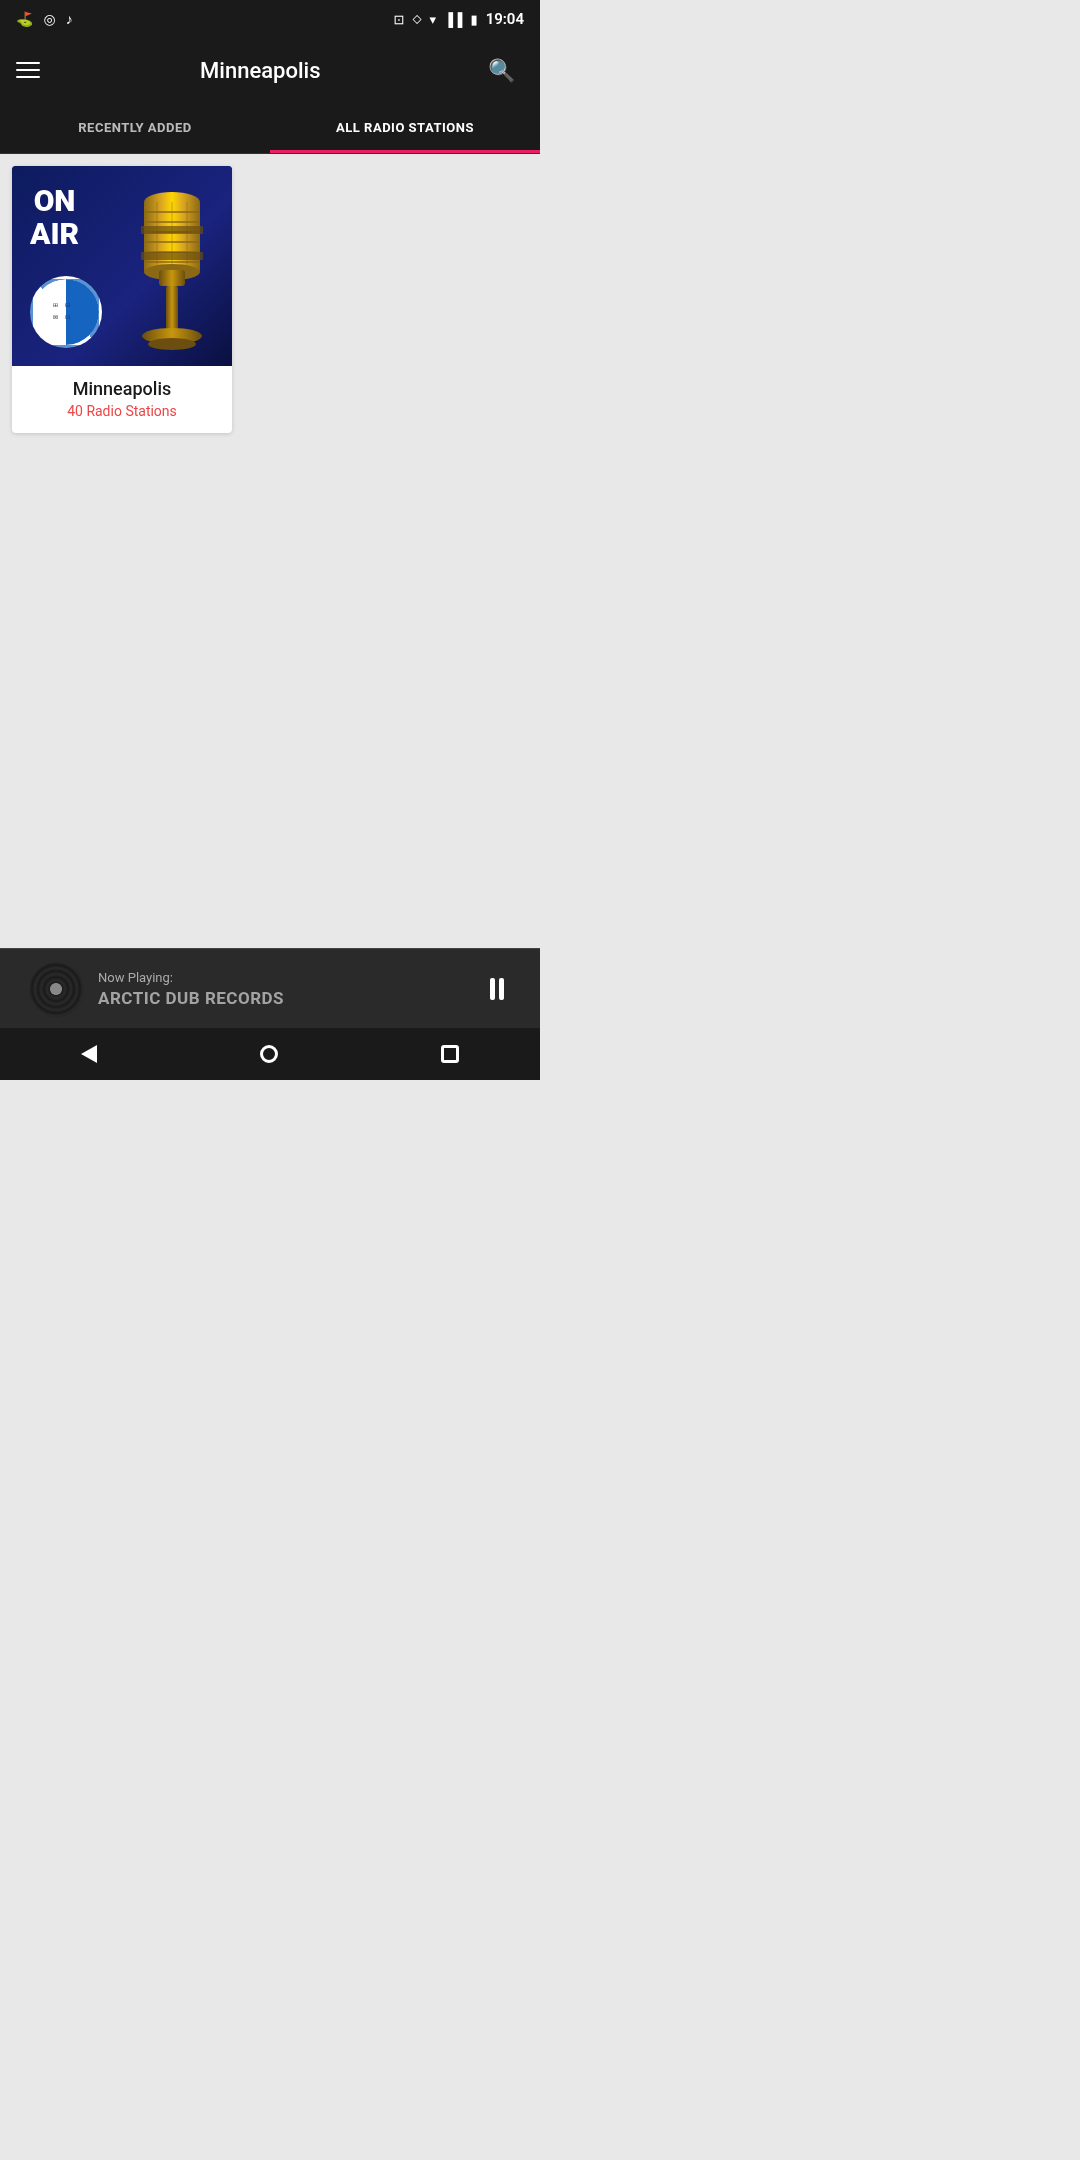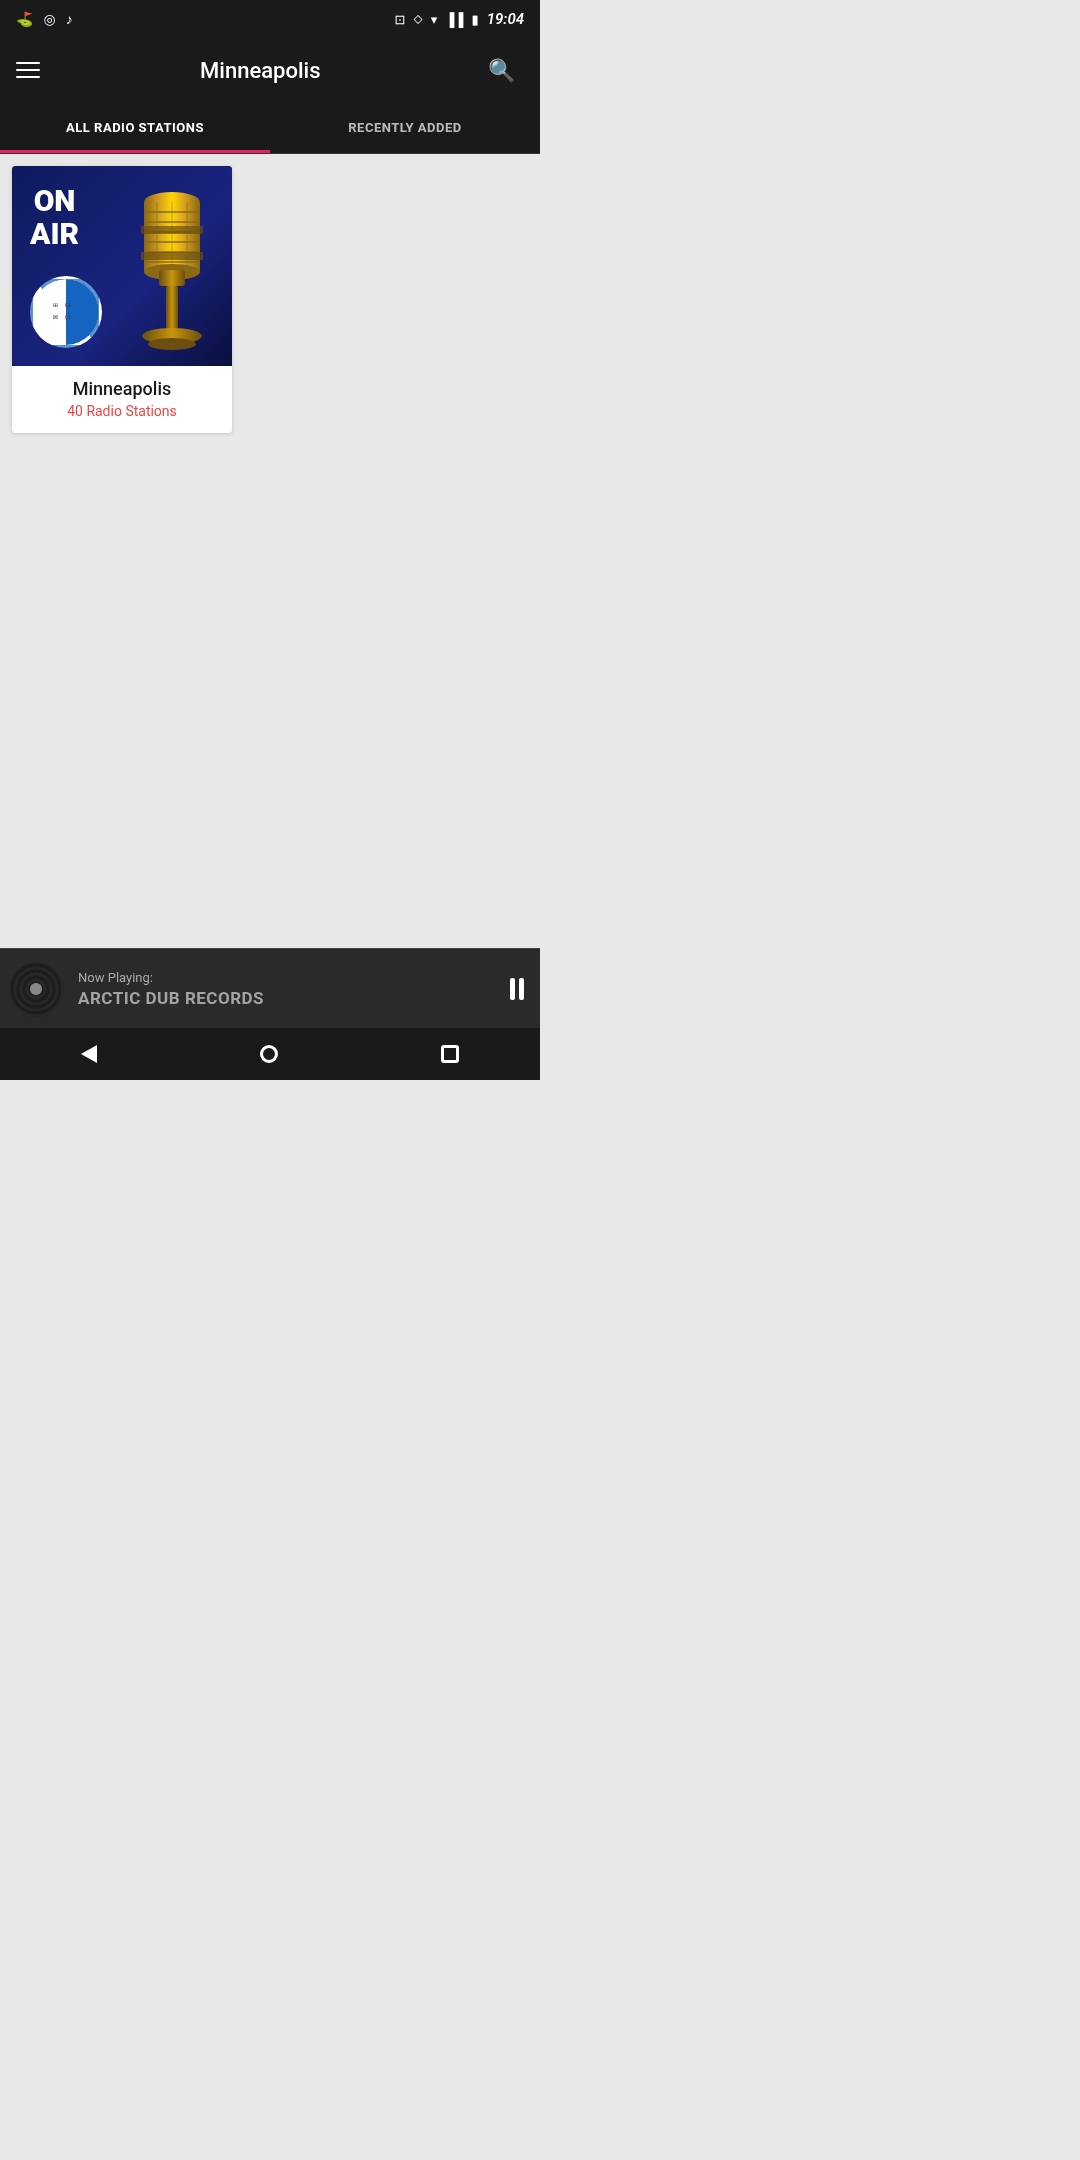--- a/index.html
+++ b/index.html
@@ -40,21 +40,20 @@
       display: flex;
       align-items: center;
       gap: 8px;
       font-size: 13px;
       font-weight: 500;
     }
 
     .status-time {
       font-size: 15px;
       font-weight: 600;
-      font-style: italic;
     }
 
     
     .toolbar {
       background: #1a1a1a;
       height: 64px;
       display: flex;
       align-items: center;
       justify-content: space-between;
       padding: 0 16px;
@@ -217,21 +216,21 @@
     
     .now-playing {
       position: absolute;
       bottom: 52px;
       left: 0;
       right: 0;
       height: 80px;
       background: #2a2a2a;
       display: flex;
       align-items: center;
-      padding: 0 8px;
+      padding: 0 28px;
       gap: 14px;
       border-top: 1px solid #444;
     }
 
     .now-playing-thumb {
       width: 56px;
       height: 56px;
       border-radius: 28px;
       background: radial-gradient(circle at 40% 40%, #555, #111);
       flex-shrink: 0;
@@ -371,25 +370,25 @@
   <div class="menu-icon-lines">
     <span></span>
     <span></span>
     <span></span>
   </div>
   <span class="toolbar-title">Minneapolis</span>
   <span class="toolbar-icon">🔍</span>
 </div>
 
 <div class="tabs">
+  <div class="tab">
+    <span>RECENTLY ADDED</span>
+  </div>
   <div class="tab active">
     <span>ALL RADIO STATIONS</span>
-  </div>
-  <div class="tab">
-    <span>RECENTLY ADDED</span>
   </div>
 </div>
 
 <div class="content">
 
   <div class="station-card">
     <div class="station-image">
       <div class="on-air-bg"></div>
       <div class="on-air-text">ON<br>AIR</div>
 

